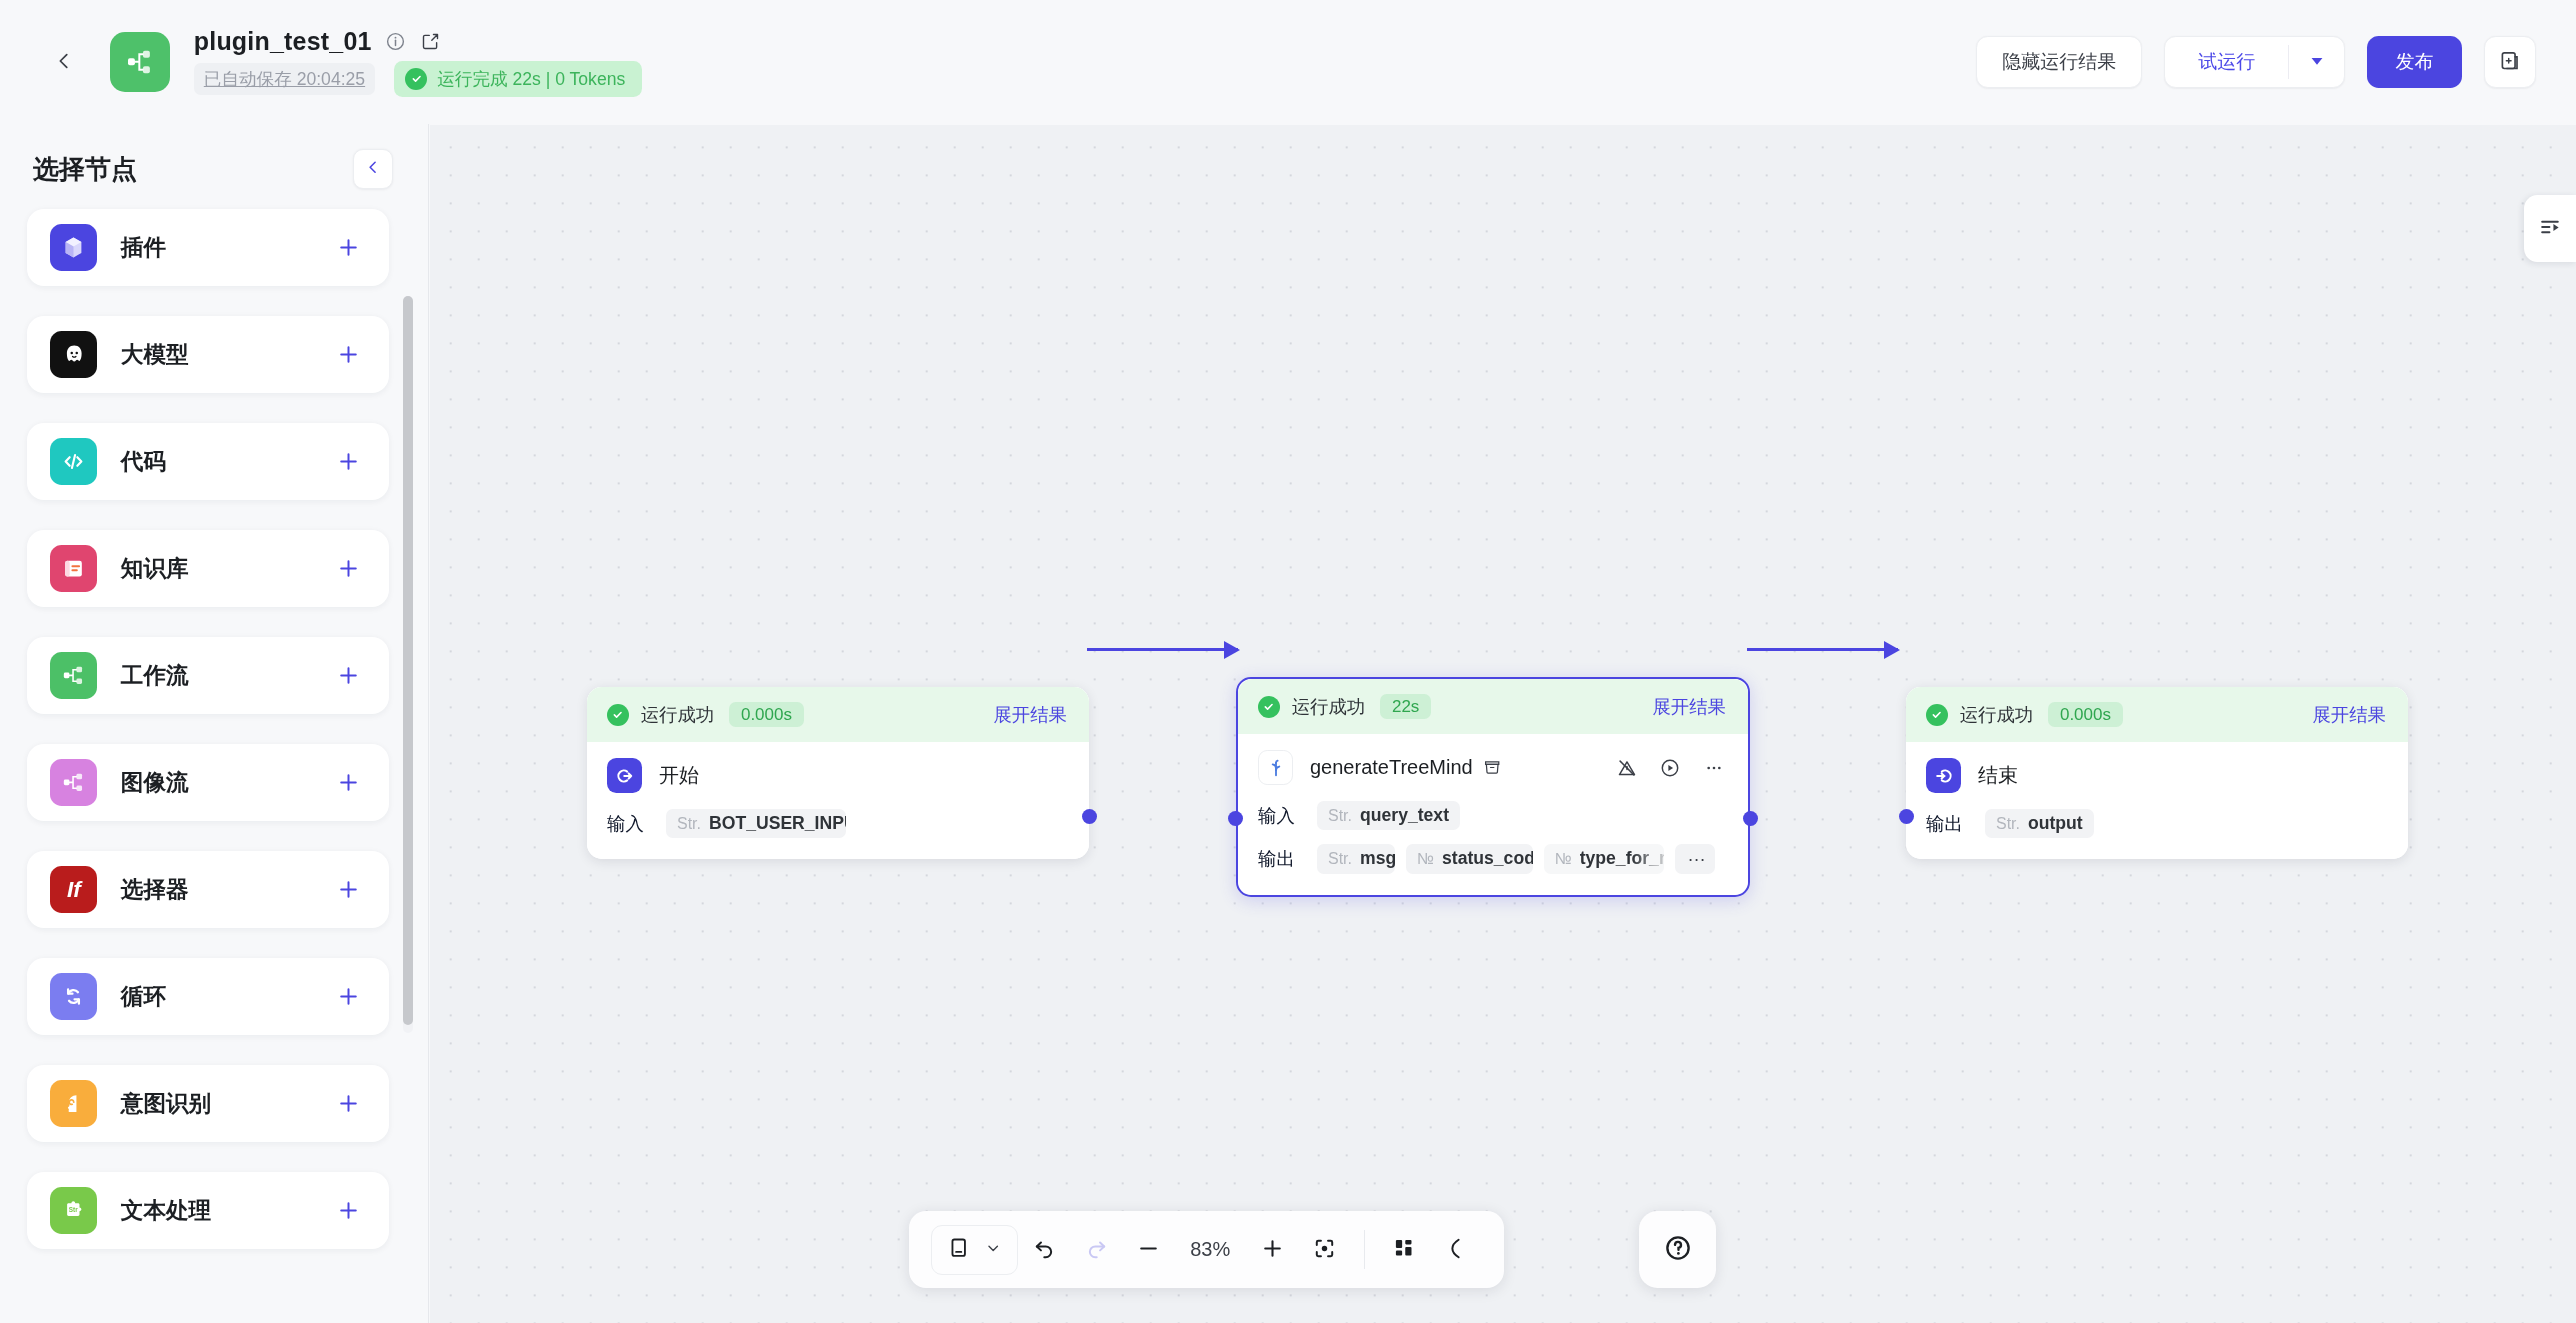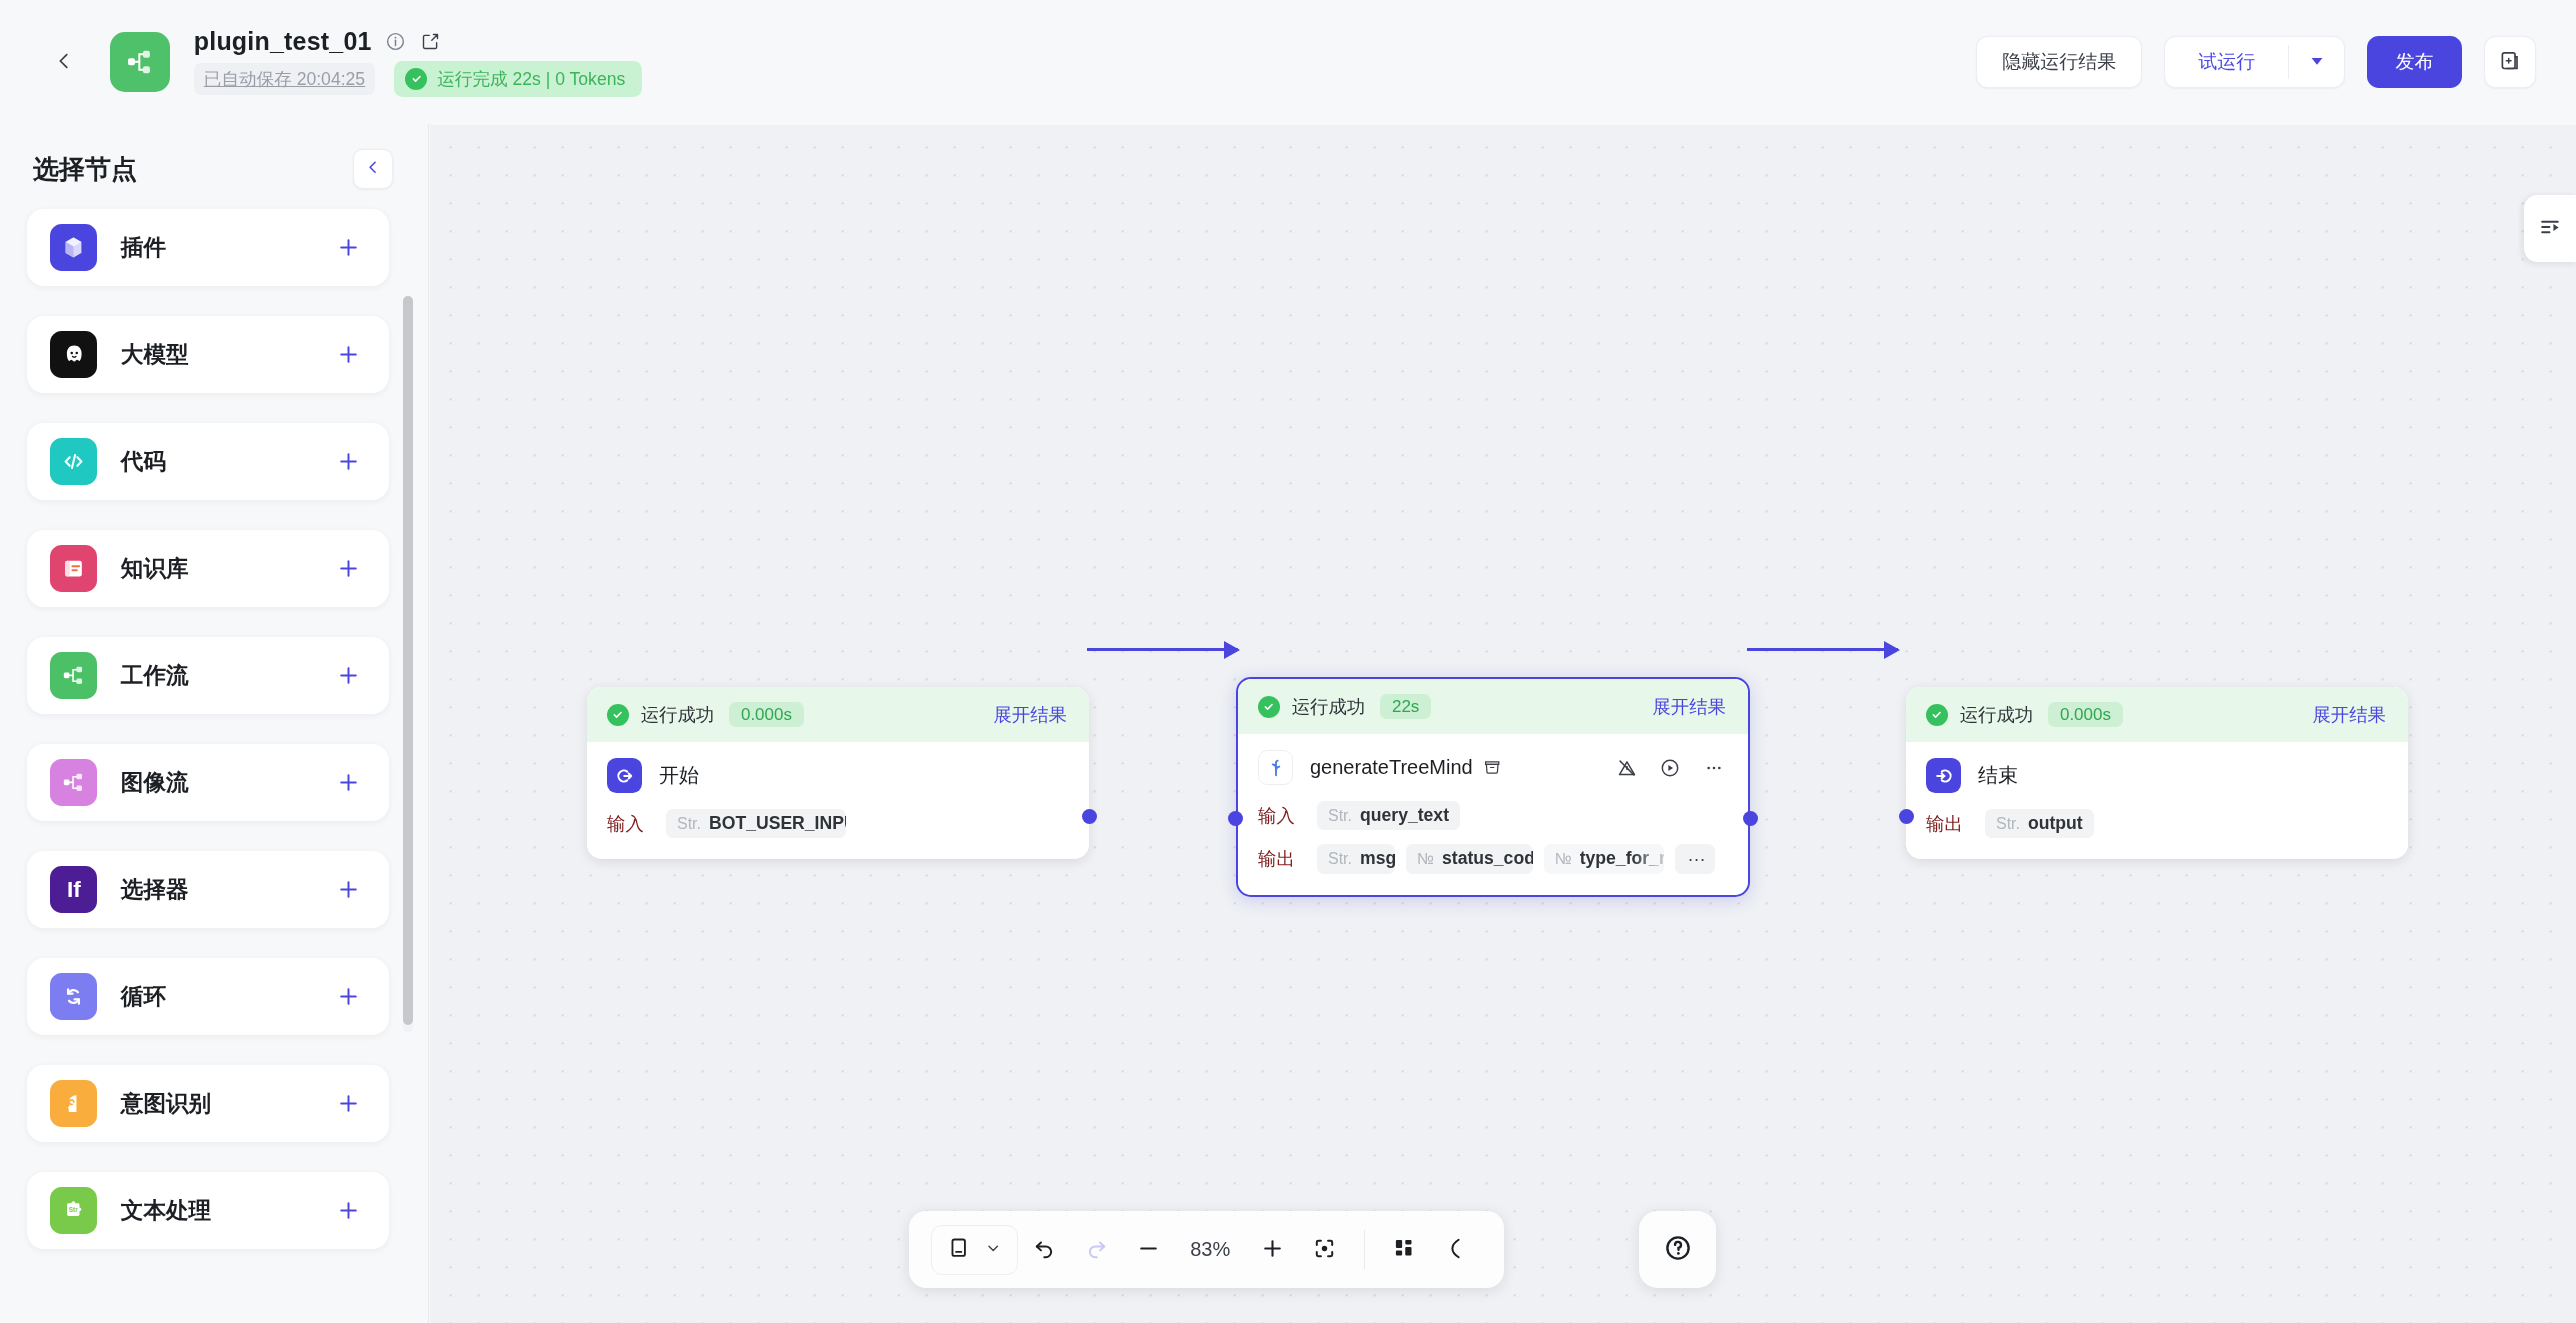--- a/index.html
+++ b/index.html
@@ -186,21 +186,21 @@
     width: 35px; height: 35px; border-radius: 9.2px; flex: none;
     display: flex; align-items: center; justify-content: center;
   }
   .nn-ico.blue { background: #4b45e0; }
   .nn-ico.ghost { background: #fff; border: 0.8px solid #eceef1; }
   .nn-text { margin-left: 17px; font-size: 20px; color: #1c1f23; }
   .nn-badge { margin-left: 10px; display: inline-flex; align-items: center; }
   .nn-actions { margin-left: auto; display: flex; align-items: center; gap: 18.4px; }
   .nn-act { width: 25px; height: 25px; display: flex; align-items: center; justify-content: center; cursor: pointer; }
   .io-row { display: flex; align-items: center; margin-top: 8.4px; height: 35px; }
-  .io-label { font-size: 18.4px; color: #7f1d1d; width: 59px; flex: none; }
+  .io-label { font-size: 18.4px; color: #0f172a; width: 59px; flex: none; }
   .chip {
     display: inline-flex; align-items: center; gap: 8px;
     background: #f2f3f5; border-radius: 6.7px;
     padding: 4.2px 11px; margin-right: 11px; max-width: 180px; overflow: hidden;
   }
   .chip .ty { font-size: 16px; color: #b2b6bd; flex: none; }
   .chip .nm { font-size: 17.6px; color: #2f3338; font-weight: 600; white-space: nowrap; }
   .chip.fade { position: relative; }
   .chip.fade .nm { -webkit-mask-image: linear-gradient(90deg,#000 55%,transparent 98%); mask-image: linear-gradient(90deg,#000 55%,transparent 98%); }
   .chip.more { padding: 4.2px 12.6px; }
@@ -427,21 +427,21 @@
         </span>
         <span class="node-label">图像流</span>
         <span class="node-plus">
           <svg width="25" height="25" viewBox="0 0 24 24" fill="none">
               <path d="M12 5v14M5 12h14" stroke="#4b45e0" stroke-width="1.9" stroke-linecap="round"></path>
             </svg>
         </span>
       </div>
 
       <div class="node-card">
-        <span class="node-ico" style="background:#4c1d95;font-size:22.6px;">If</span>
+        <span class="node-ico" style="background:#b91c1c;font-size:22.6px;font-style:italic;">If</span>
         <span class="node-label">选择器</span>
         <span class="node-plus">
           <svg width="25" height="25" viewBox="0 0 24 24" fill="none">
               <path d="M12 5v14M5 12h14" stroke="#4b45e0" stroke-width="1.9" stroke-linecap="round"></path>
             </svg>
         </span>
       </div>
 
       <div class="node-card">
         <span class="node-ico" style="background:#7b7df0">

